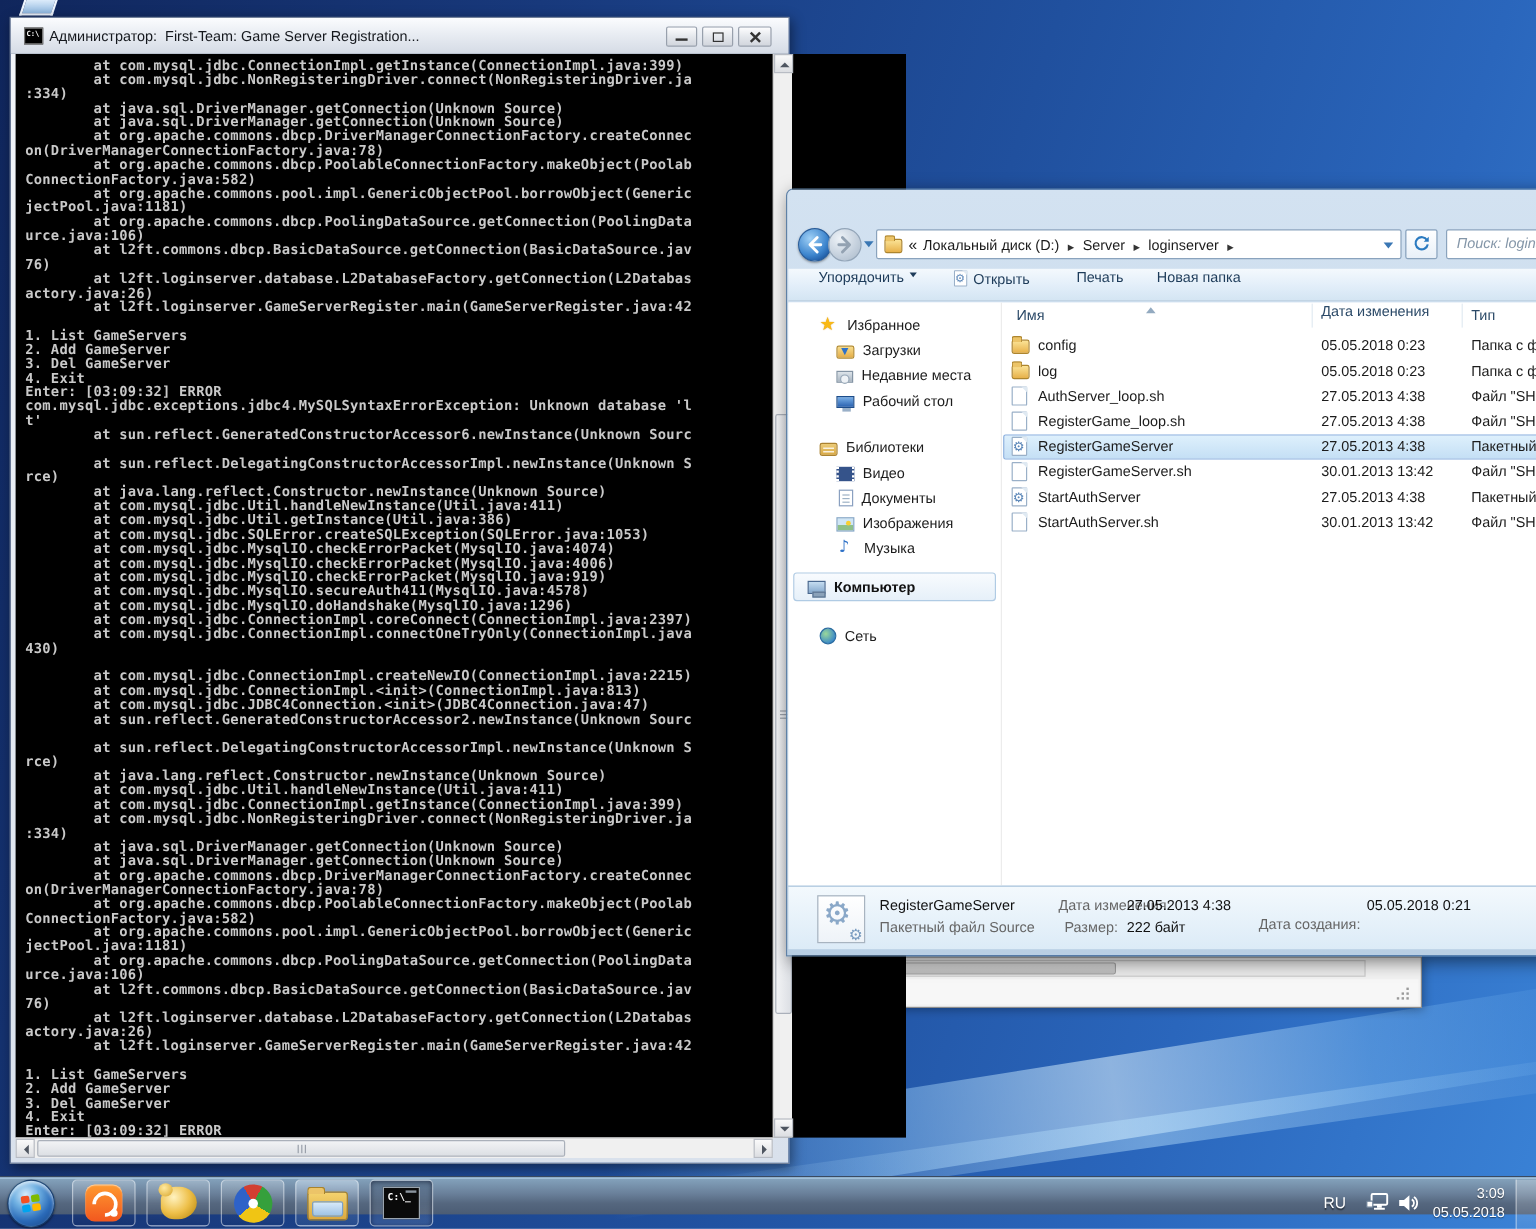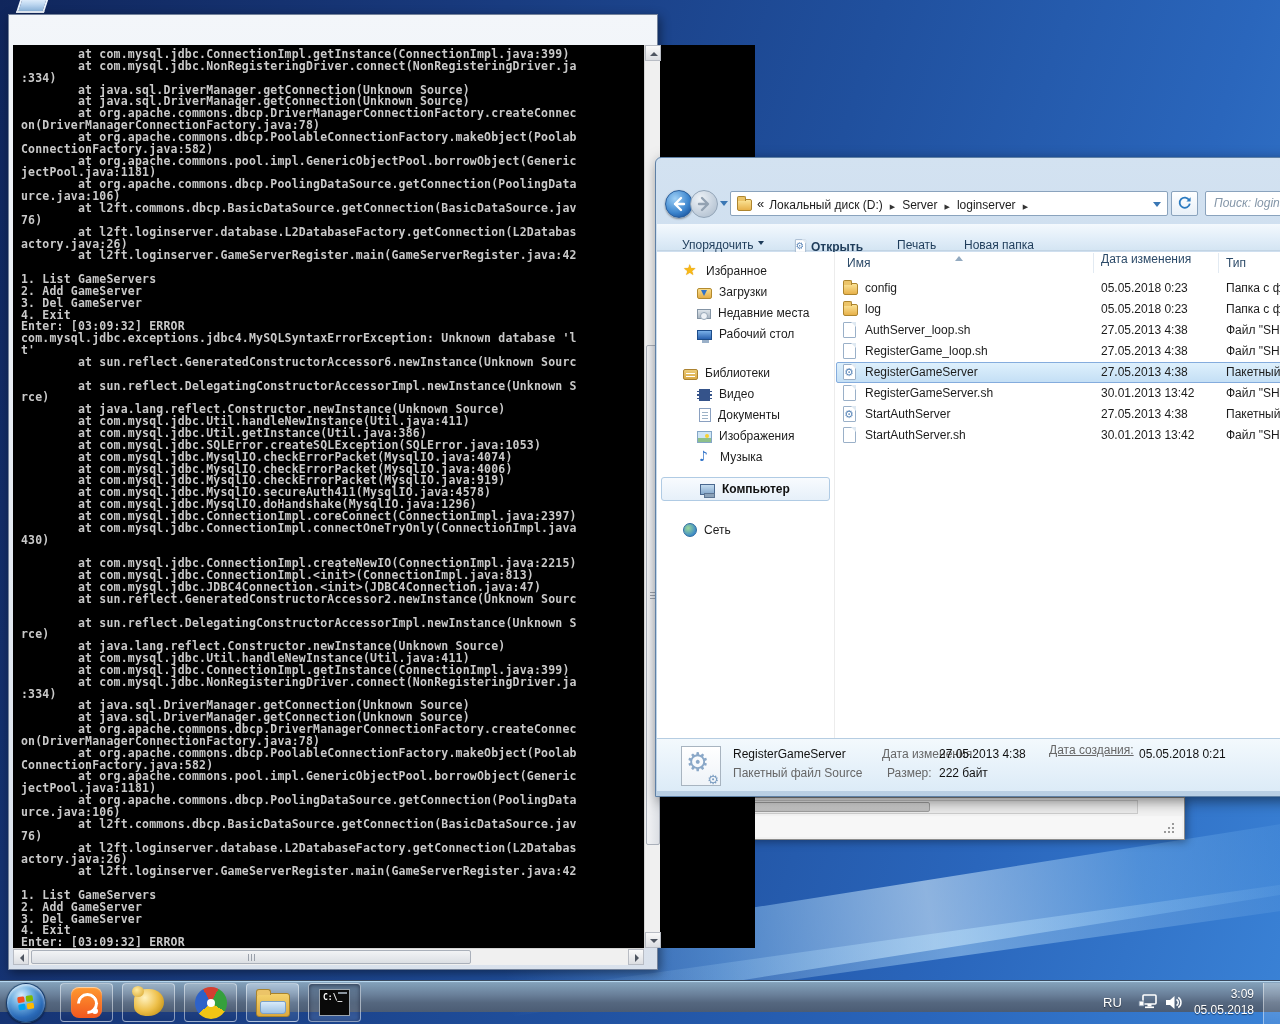--- a/index.html
+++ b/index.html
@@ -89,33 +89,33 @@
   .crumb-sep { font-size:7px; color:#333; margin:0 7px; }
   .addr-caret { position:absolute; right:6px; top:10px; width:0; height:0; border:4px solid transparent; border-top:5px solid #3a77b4; }
   .refresh-btn { position:absolute; left:515px; top:5px; width:27px; height:25px; background:linear-gradient(#fff,#e8f0f8);
     border:1px solid #8aa3bd; border-radius:2px; display:flex; align-items:center; justify-content:center; }
   .search-box { position:absolute; left:549px; top:5px; width:151px; height:25px; background:#fff;
     border:1px solid #8aa3bd; border-radius:2px; font-style:italic; font-size:12px; color:#8496a8;
     padding:4px 0 0 8px; white-space:nowrap; overflow:hidden; }
   .cmd-bar { position:absolute; left:1px; top:66px; right:1px; height:27px;
     background:linear-gradient(#f4f9fd,#e2eef9 55%,#d4e5f3); border-bottom:1px solid #c2d4e4;
     font-size:12px; color:#1e3c5a; }
-  .cb-item { position:absolute; top:14px; white-space:nowrap; }
+  .cb-item { position:absolute; top:0; white-space:nowrap; }
   .cb-caret { display:inline-block; width:0; height:0; border:3.5px solid transparent; border-top:4.5px solid #1e3c5a;
     margin-left:5px; vertical-align:1px; }
-  .cb-organize { left:25px; } .cb-open { left:137px;font-weight:bold; } .cb-print { left:240px; } .cb-newfolder { left:307px;text-align:center; }
+  .cb-organize { left:25px; } .cb-open { left:137px; } .cb-print { left:240px; } .cb-newfolder { left:307px;text-align:center; }
   .cb-open .fi { transform:scale(.85); margin-right:4px; vertical-align:-3px; }
 
   .content { position:absolute; left:1px; top:94px; right:1px; height:486px; background:#fff; overflow:hidden; }
   .sidebar { position:absolute; left:0; top:0; width:177px; height:100%; background:#fff; padding-top:8px; }
   .side-item { height:21px; display:flex; align-items:center; font-size:12px; color:#1c1c1c; padding-left:26px; position:relative; }
   .side-item.child { padding-left:40px; }
   .side-item.sect-gap { margin-top:18px; }
   .side-item .ti { margin-right:7px; }
-  .side-item.selected { margin:10px 4px 0 4px; padding-left:38px; height:24px;
+  .side-item.selected { margin:10px 4px 0 4px; padding-left:11px; height:24px;
     background:linear-gradient(#f8fbfe,#e6f0f9); border:1px solid #b0cbe4; border-radius:3px; }
   .side-item.selected .label { font-weight:bold; color:#111; }
   .ti { position:relative; width:16px; height:16px; flex:0 0 auto; display:inline-block; }
   .ti.star::before { content:"★"; position:absolute; left:0; top:-2px; font-size:15px; color:#f9b915;
     text-shadow:0 0 1px #c8860e; font-family:"DejaVu Sans",sans-serif; }
   .ti.downloads { width:15px; height:11px; margin-top:4px; background:linear-gradient(#f8dd8d,#e4ad47);
     border:1px solid #b38a2e; border-radius:2px; }
   .ti.downloads::after { content:""; position:absolute; left:3px; top:1px; border:3.5px solid transparent; border-top:6px solid #2f72c8; }
   .ti.recent { width:14px; height:10px; margin-top:3px; background:linear-gradient(#dde4ea,#aab6c2); border:1px solid #8494a4; }
   .ti.recent::after { content:""; position:absolute; left:2px; top:2px; width:6px; height:6px; border-radius:50%; background:#eef2f6; border:1px solid #98a8b8; }
@@ -164,21 +164,21 @@
   .dicon { position:absolute; left:24px; top:7px; width:40px; height:40px; background:linear-gradient(#fff,#eef3f8);
     border:1px solid #a8b4c0; }
   .dicon::before { content:"⚙"; position:absolute; left:4px; top:0px; font-size:26px; color:#8aa8c8; font-family:"DejaVu Sans",sans-serif; }
   .dicon::after { content:"⚙"; position:absolute; right:1px; bottom:-2px; font-size:13px; color:#7a9cc0; font-family:"DejaVu Sans",sans-serif; }
   .d-name { position:absolute; left:76px; top:8px; color:#111; }
   .d-type { position:absolute; left:76px; top:27px; color:#666; }
   .d-lab1 { position:absolute; left:188px; top:8px; color:#666;margin-left:37px; }
   .d-val1 { position:absolute; left:282px; top:8px; color:#111; }
   .d-lab2 { position:absolute; left:230px; top:27px; color:#666; }
   .d-val2 { position:absolute; left:282px; top:27px; color:#111; }
-  .d-lab3 { position:absolute; left:392px; top:4px; color:#666;text-decoration:underline; }
+  .d-lab3 { position:absolute; left:392px; top:24px; color:#666; }
   .d-val3 { position:absolute; left:482px; top:8px; color:#111; }
 
   
   .taskbar { position:absolute; left:0; top:980px; width:1280px; height:32px; z-index:10;
     background:linear-gradient(#9db9d2 0%, #82a0ba 6%, #697f99 45%, #55677f 70%, #4b5c74 100%);
     border-top:1px solid #3a4a60; box-shadow:inset 0 1px 0 rgba(190,225,250,.8); }
   .start-orb { position:absolute; left:6px; top:2px; width:40px; height:40px; border-radius:50%;
     background:radial-gradient(circle at 38% 30%, #d6ecfb 0%, #6fb0e2 30%, #2a6ab8 62%, #123c78 100%);
     border:1px solid rgba(10,30,60,.6); box-shadow:inset 0 2px 3px rgba(255,255,255,.7), 0 1px 2px rgba(0,0,0,.5);
     display:flex; align-items:center; justify-content:center; }
@@ -220,20 +220,34 @@
 </style>
 </head>
 <body>
 
 <div class="desktop">
   <div class="beam beam1"></div>
   <div class="beam beam2"></div>
   <div class="desk-frag-icon"></div>
 
   <div class="win-console">
+    <div class="c-titlebar">
+      <span class="cmd-mini"></span>
+      <span class="c-title">Администратор:  First-Team: Game Server Registration...</span>
+      <span class="cap-btn b-min">
+          <i></i>
+        </span>
+      <span class="cap-btn b-max">
+          <i></i>
+        </span>
+      <span class="cap-btn b-close">
+          <i class="x1"></i>
+          <i class="x2"></i>
+        </span>
+    </div>
     <pre class="console-out">        at com.mysql.jdbc.ConnectionImpl.getInstance(ConnectionImpl.java:399)
         at com.mysql.jdbc.NonRegisteringDriver.connect(NonRegisteringDriver.ja
 :334)
         at java.sql.DriverManager.getConnection(Unknown Source)
         at java.sql.DriverManager.getConnection(Unknown Source)
         at org.apache.commons.dbcp.DriverManagerConnectionFactory.createConnec
 on(DriverManagerConnectionFactory.java:78)
         at org.apache.commons.dbcp.PoolableConnectionFactory.makeObject(Poolab
 ConnectionFactory.java:582)
         at org.apache.commons.pool.impl.GenericObjectPool.borrowObject(Generic

